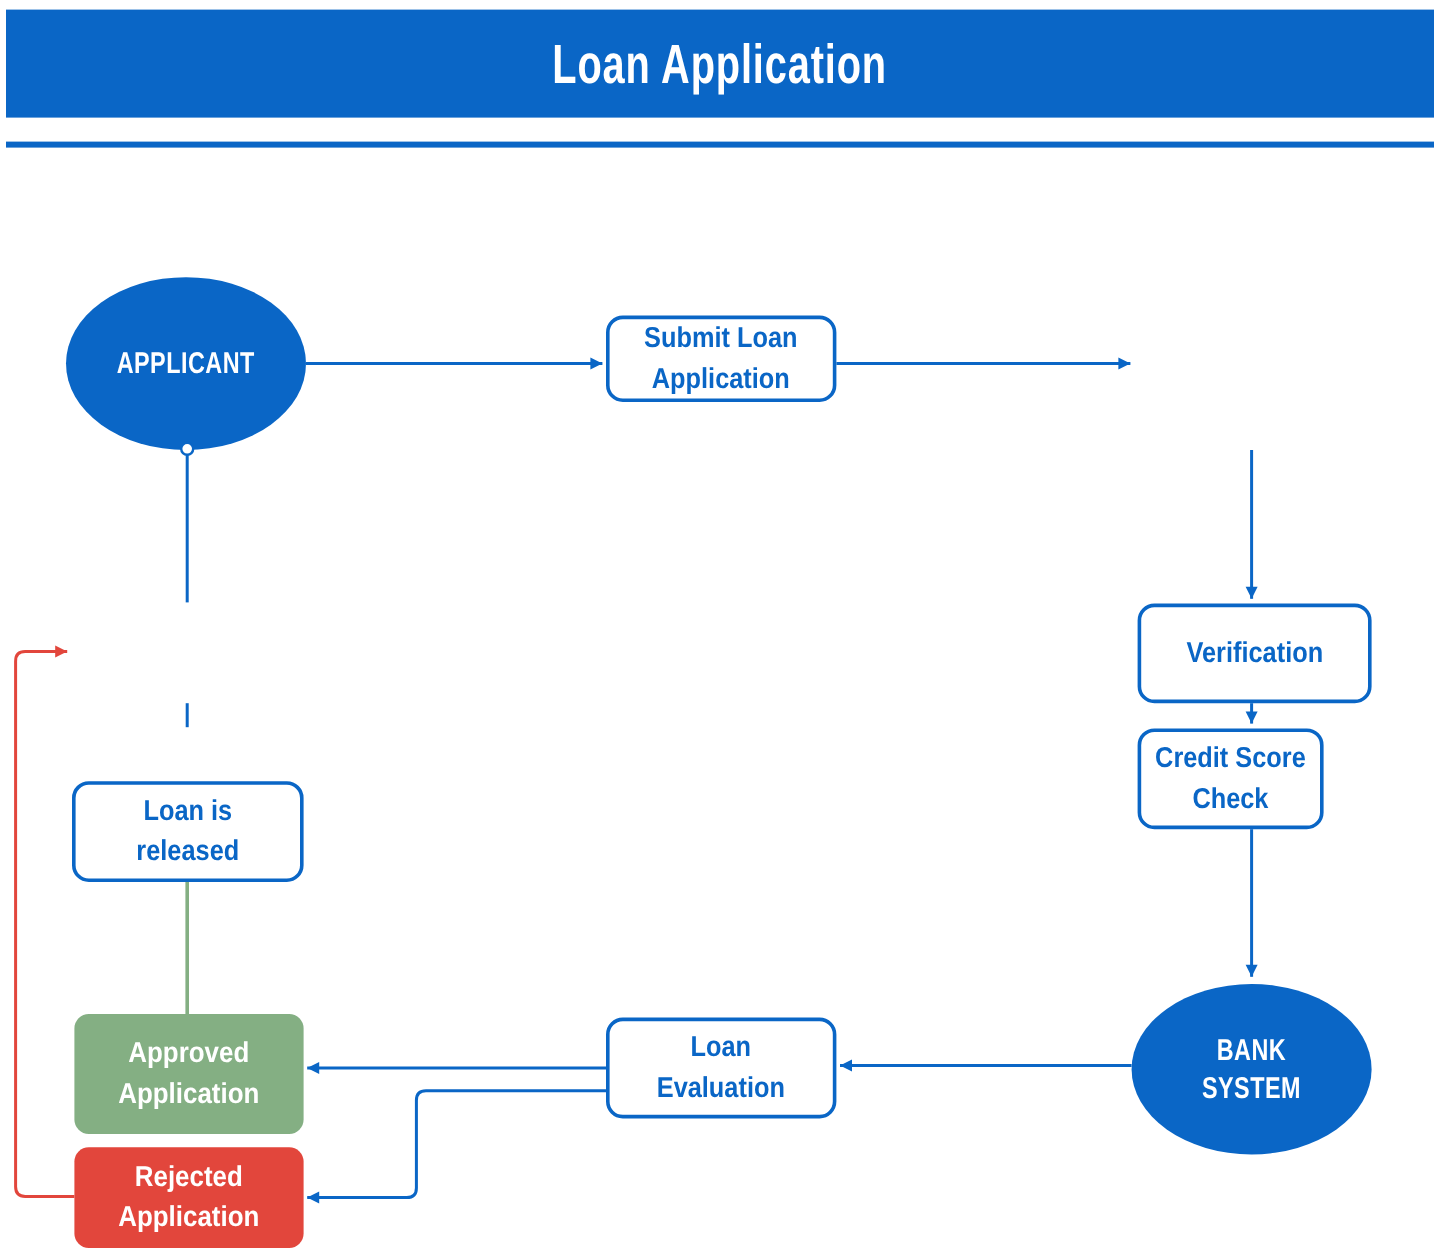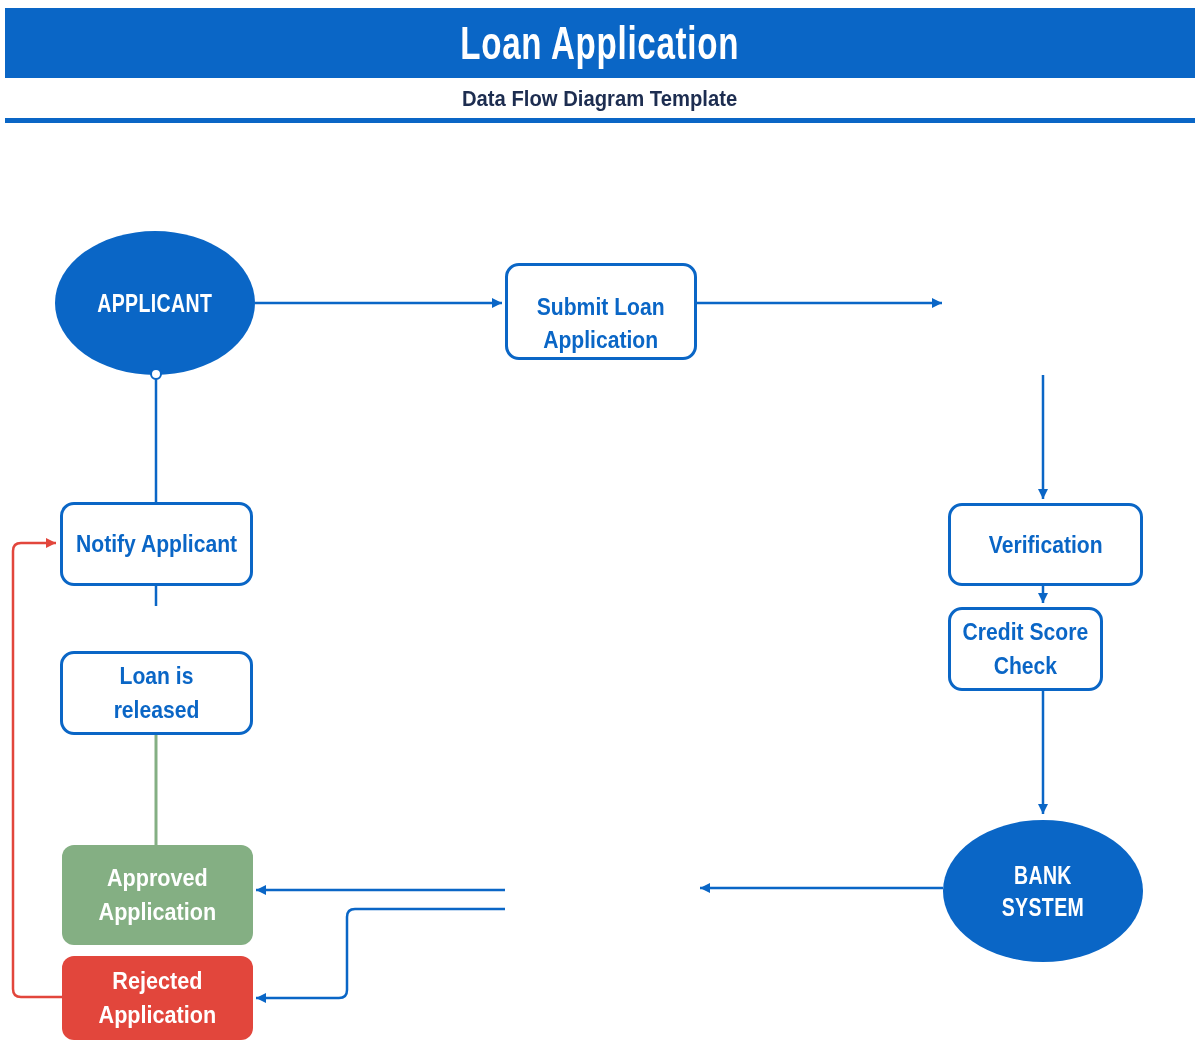--- a/index.html
+++ b/index.html
@@ -6,21 +6,21 @@
     --primary-blue:#0a66c6;
     --approved-green:#84af83;
     --rejected-red:#e2463c;
     --subtitle-navy:#1d2d50;
   }
   *{margin:0;padding:0;box-sizing:border-box;}
   body{background:#fff;font-family:"Liberation Sans",sans-serif;}
   .canvas{position:relative;width:1200px;height:1047px;background:#fff;overflow:hidden;}
 
   
-  .header-bar{position:absolute;left:5px;top:8px;width:1190px;height:70px;
+  .header-bar{position:absolute;left:5px;top:8px;width:1190px;height:90px;
     background:var(--primary-blue);display:flex;align-items:center;justify-content:center;}
   .title-text{color:#fff;font-weight:bold;font-size:46px;letter-spacing:1px;
     transform:scaleX(0.72);transform-origin:center;white-space:nowrap;}
   .subtitle{position:absolute;left:0;top:86px;width:1200px;text-align:center;}
   .subtitle span{display:inline-block;color:var(--subtitle-navy);font-weight:bold;font-size:22px;
     transform:scaleX(0.92);transform-origin:center;}
   .header-divider{position:absolute;left:5px;top:118px;width:1190px;height:5px;
     background:var(--primary-blue);}
 
   
@@ -50,23 +50,20 @@
     background:#fff;border:2.5px solid var(--primary-blue);border-radius:50%;}
 </style>
 </head>
 <body>
 
 <div class="canvas">
 
   <div class="header-bar">
     <div class="title-text">Loan Application</div>
   </div>
-  <div class="subtitle">
-    <span>Data Flow Diagram Template</span>
-  </div>
   <div class="header-divider"></div>
 
   <svg class="edges" viewBox="0 0 1200 1047">
     <defs>
       <marker id="arrow-blue" viewBox="0 0 12 12" markerWidth="12" markerHeight="12" refX="11" refY="6" orient="auto" markerUnits="userSpaceOnUse">
         <path class="head-blue" d="M1,1 L11,6 L1,11 z"></path>
       </marker>
       <marker id="arrow-green" viewBox="0 0 12 12" markerWidth="12" markerHeight="12" refX="11" refY="6" orient="auto" markerUnits="userSpaceOnUse">
         <path class="head-green" d="M1,1 L11,6 L1,11 z"></path>
       </marker>
@@ -93,38 +90,39 @@
     <span class="lbl">APPLICANT</span>
   </div>
   <div class="connector-dot"></div>
 
 
   <div class="node entity" style="left:943px;top:820px;width:200px;height:142px;">
     <span class="lbl">BANK
 SYSTEM</span>
   </div>
 
-  <div class="node process" style="left:505px;top:263px;width:192px;height:97px;align-items:flex-end;">
+  <div class="node process" style="left:505px;top:263px;width:192px;height:72px;">
     <span class="lbl">Submit Loan
 Application</span>
   </div>
 
   <div class="node process" style="left:948px;top:503px;width:195px;height:83px;">
     <span class="lbl">Verification</span>
   </div>
 
   <div class="node process" style="left:948px;top:607px;width:155px;height:84px;">
     <span class="lbl">Credit Score
 Check</span>
   </div>
 
+  <div class="node process" style="left:505px;top:848px;width:192px;height:84px;">
+    <span class="lbl">Loan
+Evaluation</span>
+  </div>
 
-  <div class="node process" style="left:60px;top:502px;width:193px;height:84px;">
-    <span class="lbl">Notify Applicant</span>
-  </div>
 
   <div class="node process" style="left:60px;top:606px;width:193px;height:84px;margin-top:45px;">
     <span class="lbl">Loan is released</span>
   </div>
 
   <div class="node result approved" style="left:62px;top:845px;width:191px;height:100px;">
     <span class="lbl">Approved
 Application</span>
   </div>
 

